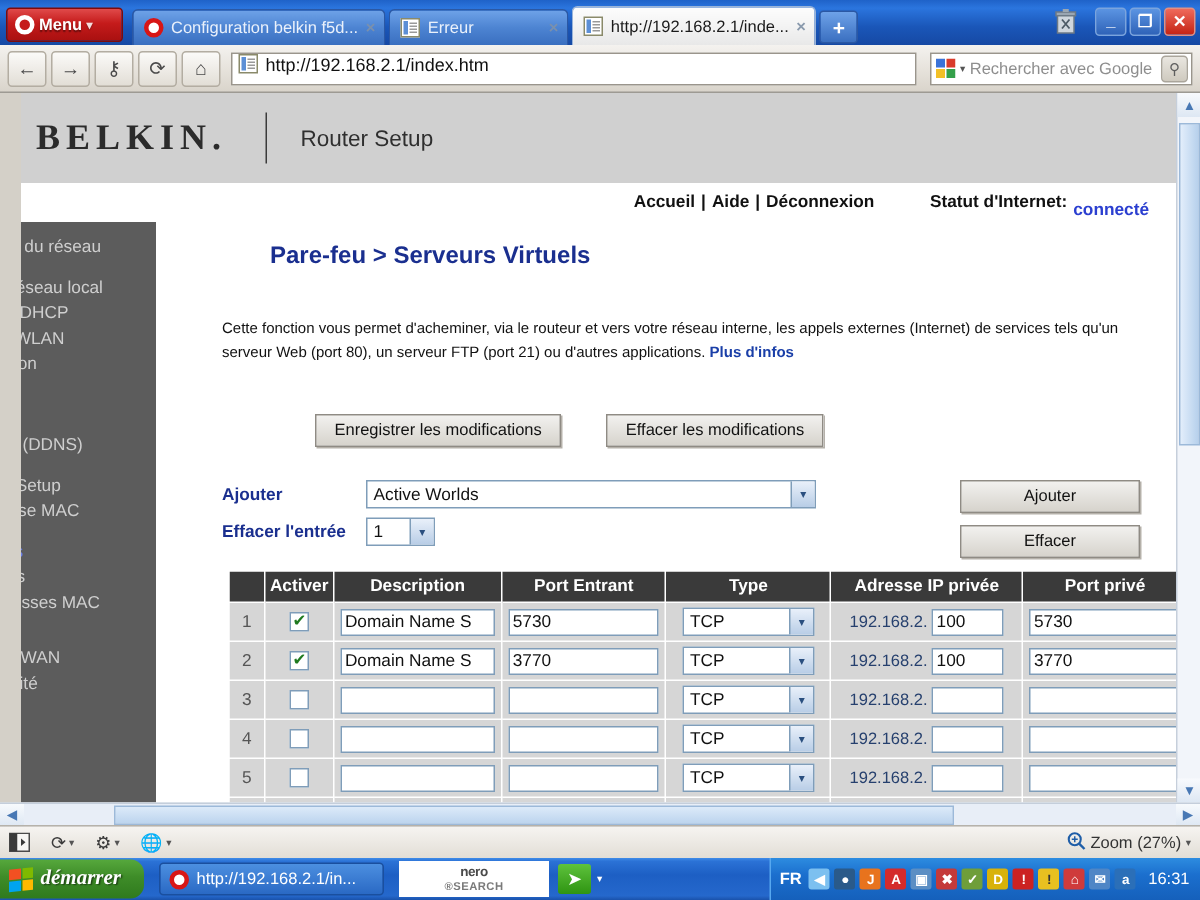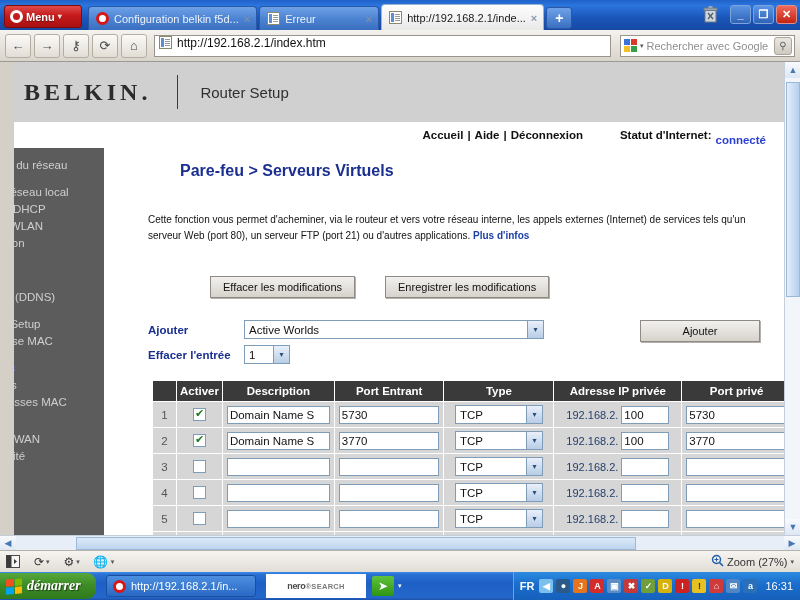--- a/index.html
+++ b/index.html
@@ -218,21 +218,21 @@
   .winflag i { display: block; }
   .taskitem {
     height: 22px; min-width: 150px; max-width: 170px; margin-left: 4px;
     background: linear-gradient(to bottom,#4c8fe0,#2a69c4);
     border: 1px solid #1a4f9e; border-radius: 3px;
     display: flex; align-items: center; gap: 5px; padding: 0 6px;
     color: #fff; font-size: 11px; white-space: nowrap; overflow: hidden;
   }
   .nerobox {
     margin-left: 10px; height: 24px; width: 100px; background: #fff;
-    display: flex; flex-direction: row; align-items: center; justify-content: center;
+    display: flex; flex-direction: column; align-items: center; justify-content: center;
     line-height: 9px;
   }
   .nero1 { font-size: 9px; font-weight: bold; color: #4a4a4a; letter-spacing: -.3px; }
   .nero2 { font-size: 7.5px; font-weight: bold; color: #7a7a7a; letter-spacing: .3px; }
   .nerogo { width: 22px; height: 20px; margin-left: 6px; background: linear-gradient(to bottom,#5ec23c,#2f9412);
             border-radius: 2px; display: flex; align-items: center; justify-content: center; color: #fff; font-size: 12px; }
   .tray {
     margin-left: auto; height: 28px;
     background: linear-gradient(to bottom,#2d8ce0 0%,#1b6fce 40%,#1560bb 100%);
     border-left: 1px solid #57a8ef;
@@ -377,32 +377,33 @@
 
         <div class="content">
           <h1 class="pagetitle">Pare-feu &gt; Serveurs Virtuels</h1>
 
           <div class="intro">
             <span>Cette fonction vous permet d'acheminer, via le routeur et vers votre réseau interne, les appels externes</span>
             <span>(Internet) de services tels qu'un serveur Web (port 80), un serveur FTP (port 21) ou d'autres applications. </span><span class="more">Plus d'infos</span>
           </div>
 
           <div class="btnrow">
+            <button class="gbtn">Enregistrer les modifications</button>
             <button class="gbtn">Effacer les modifications</button>
-            <button class="gbtn">Enregistrer les modifications</button>
           </div>
 
           <div class="formrow" style="margin-bottom:6px;">
             <span class="flabel">Ajouter</span>
             <div class="fsel sel-wide">
               <span>Active Worlds</span>
               <span class="arrow">▾</span>
             </div>
             <div class="sidebtns">
               <button class="gbtn">Ajouter</button>
+              <button class="gbtn">Effacer</button>
             </div>
           </div>
 
           <div class="formrow">
             <span class="flabel">Effacer l'entrée</span>
             <div class="fsel sel-small">
               <span>1</span>
               <span class="arrow">▾</span>
             </div>
           </div>

